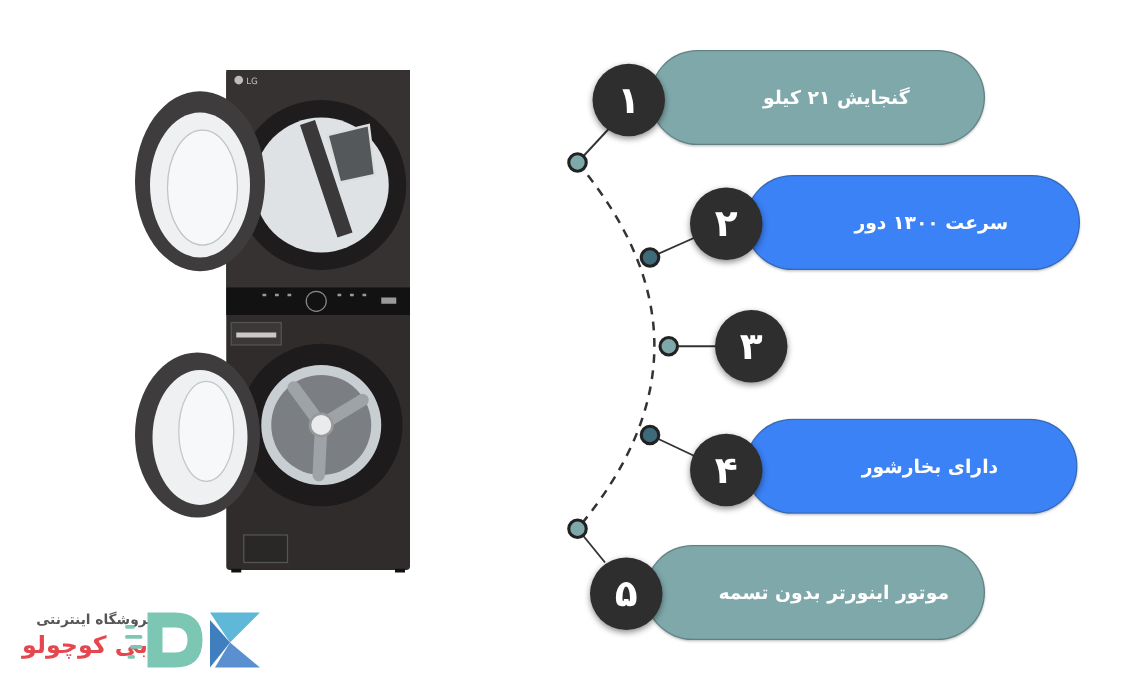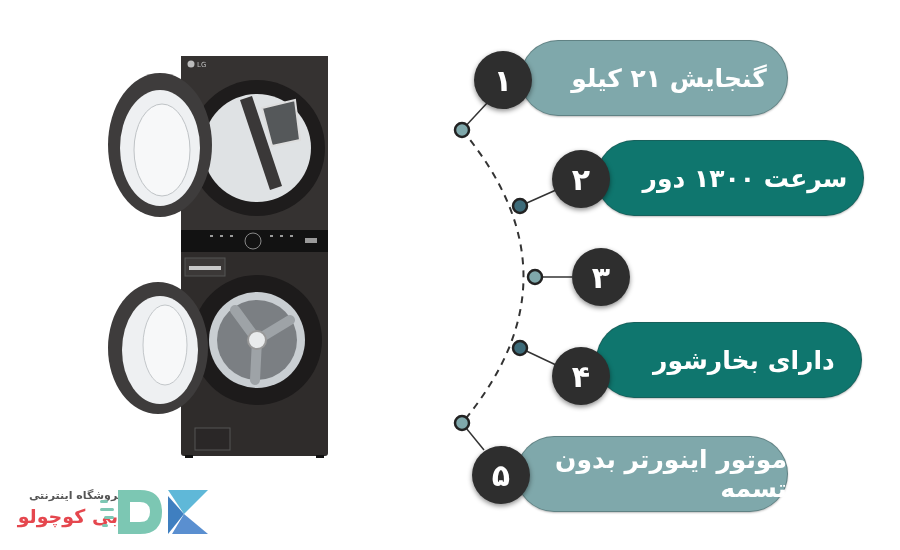--- a/index.html
+++ b/index.html
@@ -1,27 +1,27 @@
 <!DOCTYPE html>
 <html><head>
 <meta charset="utf-8">
 <style>
   html, body { margin: 0; padding: 0; }
   body { width: 900px; height: 550px; background: #ffffff; position: relative; overflow: hidden; font-family: "DejaVu Sans", sans-serif; }
   .stage { position: absolute; left: 0; top: 0; width: 900px; height: 434px; }
   .pill {
     position: absolute; height: 76px; border-radius: 38px;
     display: flex; align-items: center; justify-content: center;
-    color: #ffffff; font-size: 25px; font-weight: bold; direction: rtl;
+    color: #ffffff; font-size: 15px; font-weight: bold; direction: rtl;
     box-shadow: 0 1px 2px rgba(0,0,0,0.25);
     border: 1px solid rgba(40,60,60,0.35);
     box-sizing: border-box;
   }
   .pill.light { background: #7fa8ab; }
-  .pill.dark { background: #0f766e; }
+  .pill.dark { background: #3b82f6; }
   .pill span { padding-left: 30px; }
   .badge {
     position: absolute; width: 58px; height: 58px; border-radius: 50%;
     background: #2e2e2e; color: #ffffff; font-size: 30px; font-weight: bold;
     display: flex; align-items: center; justify-content: center;
     box-shadow: 0 2px 5px rgba(0,0,0,0.45);
   }
   .logo-text { position: absolute; direction: rtl; text-align: right; }
   .logo-sub { left: 10px; top: 489px; width: 115px; font-size: 11px; color: #555555; font-weight: bold; }
   .logo-main { left: 10px; top: 505px; width: 118px; font-size: 19px; color: #e5474e; font-weight: bold; }
@@ -106,21 +106,21 @@
     <span>سرعت ۱۳۰۰ دور</span>
   </div>
   <div class="badge" style="left:552px;top:150px;">
     <span>۲</span>
   </div>
 
   <div class="badge" style="left:572px;top:248px;">
     <span>۳</span>
   </div>
 
-  <div class="pill dark" style="left:596px;top:322px;width:266px;">
+  <div class="pill dark" style="left:596px;top:335px;width:266px;">
     <span>دارای بخارشور</span>
   </div>
   <div class="badge" style="left:552px;top:347px;">
     <span>۴</span>
   </div>
 
   <div class="pill light" style="left:516px;top:436px;width:272px;">
     <span>موتور اینورتر بدون تسمه</span>
   </div>
   <div class="badge" style="left:472px;top:446px;">

